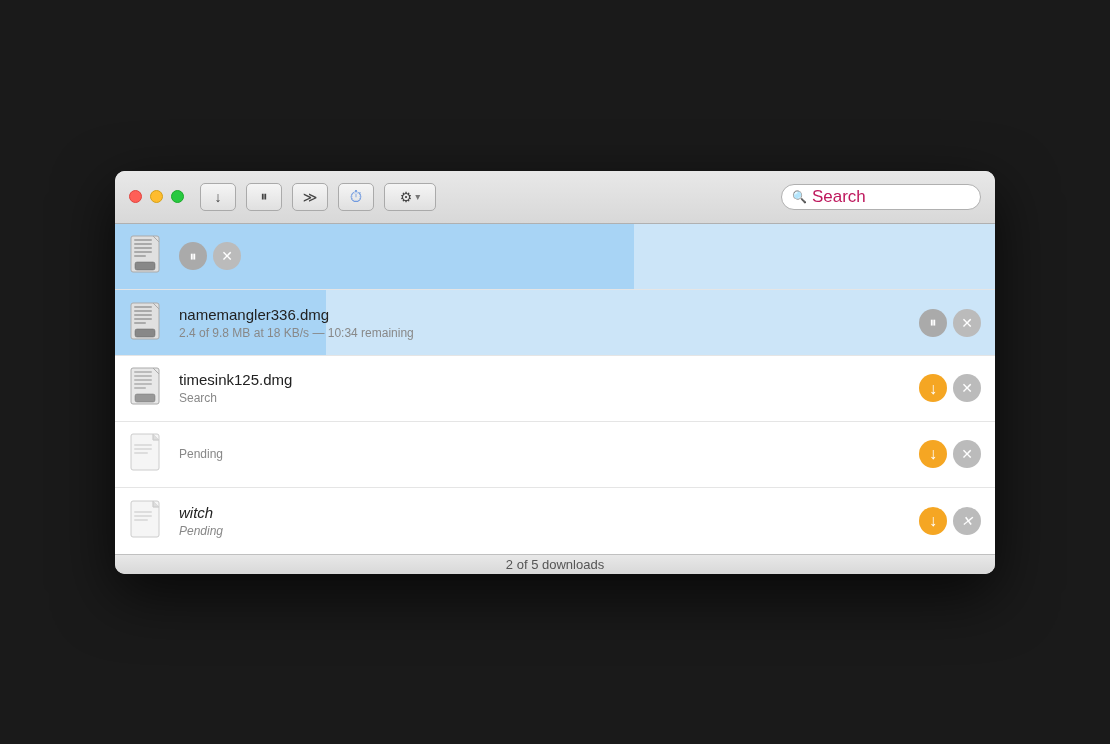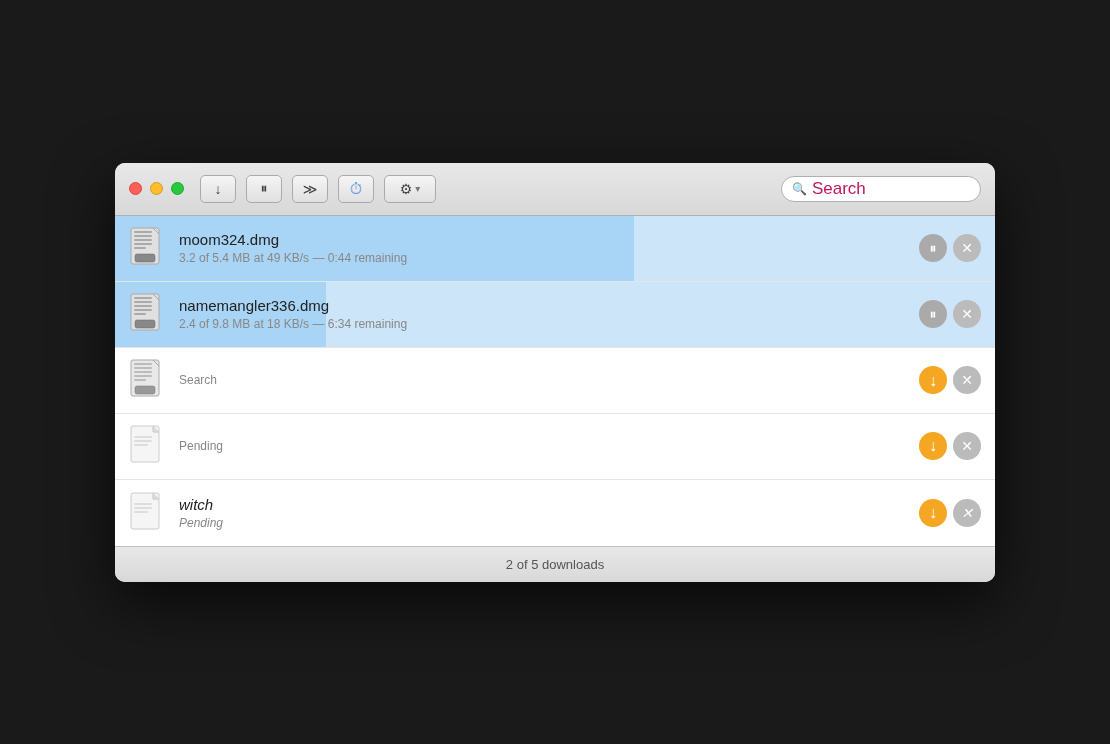--- a/index.html
+++ b/index.html
@@ -186,21 +186,21 @@
       display: flex;
       align-items: center;
       width: 100%;
     }
 
     
     .statusbar {
       background: linear-gradient(to bottom, #e8e8e8, #d8d8d8);
       border-top: 1px solid #c0c0c0;
       text-align: center;
-      padding: 10px;
+      padding: 2px;
       font-size: 13px;
       color: #555;
     }
 
     .gear-arrow {
       font-size: 10px;
       color: #777;
       margin-left: 1px;
     }
   </style>
@@ -253,49 +253,45 @@
             <rect x="2" y="2" width="28" height="36" rx="2" fill="#e0e0e0" stroke="#aaa" stroke-width="1"></rect>
             <path d="M24 2 L30 8" stroke="#aaa" stroke-width="1"></path>
             <rect x="5" y="5" width="18" height="2" rx="1" fill="#aaa"></rect>
             <rect x="5" y="9" width="18" height="2" rx="1" fill="#aaa"></rect>
             <rect x="5" y="13" width="18" height="2" rx="1" fill="#aaa"></rect>
             <rect x="5" y="17" width="18" height="2" rx="1" fill="#aaa"></rect>
             <rect x="5" y="21" width="12" height="2" rx="1" fill="#aaa"></rect>
             <rect x="6" y="28" width="20" height="8" rx="2" fill="#888" stroke="#666" stroke-width="0.5"></rect>
           </svg>
         </div>
-        <div class="file-info">
-          <div class="file-name">moom324.dmg</div>
-          <div class="file-status">3.2 of 5.4 MB at 49 KB/s — 0:44 remaining</div>
-        </div>
         <div class="item-actions">
           <div class="action-btn btn-pause">⏸</div>
           <div class="action-btn btn-cancel">✕</div>
         </div>
       </div>
     </div>
 
-    <div class="download-item" style="background:#cce5f8; position:relative; padding:0; overflow:hidden;">
+    <div class="download-item" style="background:#cce5f8; position:relative; padding:0; overflow:hidden;align-items:flex-end;">
       <div class="progress-fill" style="width:24%;"></div>
       <div class="item-content" style="padding:10px 14px; display:flex; align-items:center; width:100%;">
         <div class="file-icon file-icon-dmg">
           <svg viewBox="0 0 38 44" fill="none" xmlns="http://www.w3.org/2000/svg">
             <rect x="2" y="2" width="28" height="36" rx="2" fill="#e0e0e0" stroke="#aaa" stroke-width="1"></rect>
             <path d="M24 2 L30 8" stroke="#aaa" stroke-width="1"></path>
             <rect x="5" y="5" width="18" height="2" rx="1" fill="#aaa"></rect>
             <rect x="5" y="9" width="18" height="2" rx="1" fill="#aaa"></rect>
             <rect x="5" y="13" width="18" height="2" rx="1" fill="#aaa"></rect>
             <rect x="5" y="17" width="18" height="2" rx="1" fill="#aaa"></rect>
             <rect x="5" y="21" width="12" height="2" rx="1" fill="#aaa"></rect>
             <rect x="6" y="28" width="20" height="8" rx="2" fill="#888" stroke="#666" stroke-width="0.5"></rect>
           </svg>
         </div>
         <div class="file-info">
           <div class="file-name">namemangler336.dmg</div>
-          <div class="file-status">2.4 of 9.8 MB at 18 KB/s — 6:34 remaining</div>
+          <div class="file-status">2.4 of 9.8 MB at 18 KB/s — 10:34 remaining</div>
         </div>
         <div class="item-actions">
           <div class="action-btn btn-pause">⏸</div>
           <div class="action-btn btn-cancel">✕</div>
         </div>
       </div>
     </div>
 
     <div class="download-item">
       <div class="file-icon file-icon-dmg">
@@ -304,20 +300,21 @@
           <path d="M24 2 L30 8" stroke="#aaa" stroke-width="1"></path>
           <rect x="5" y="5" width="18" height="2" rx="1" fill="#bbb"></rect>
           <rect x="5" y="9" width="18" height="2" rx="1" fill="#bbb"></rect>
           <rect x="5" y="13" width="18" height="2" rx="1" fill="#bbb"></rect>
           <rect x="5" y="17" width="18" height="2" rx="1" fill="#bbb"></rect>
           <rect x="5" y="21" width="12" height="2" rx="1" fill="#bbb"></rect>
           <rect x="6" y="28" width="20" height="8" rx="2" fill="#999" stroke="#777" stroke-width="0.5"></rect>
         </svg>
       </div>
       <div class="file-info">
+        <div class="file-name">timesink125.dmg</div>
         <div class="file-status">Search</div>
       </div>
       <div class="item-actions">
         <div class="action-btn btn-resume" style="font-size:16px; padding-top:1px;">↓</div>
         <div class="action-btn" style="background:#bbb; color:white;">✕</div>
       </div>
     </div>
 
     <div class="download-item">
       <div class="file-icon">

